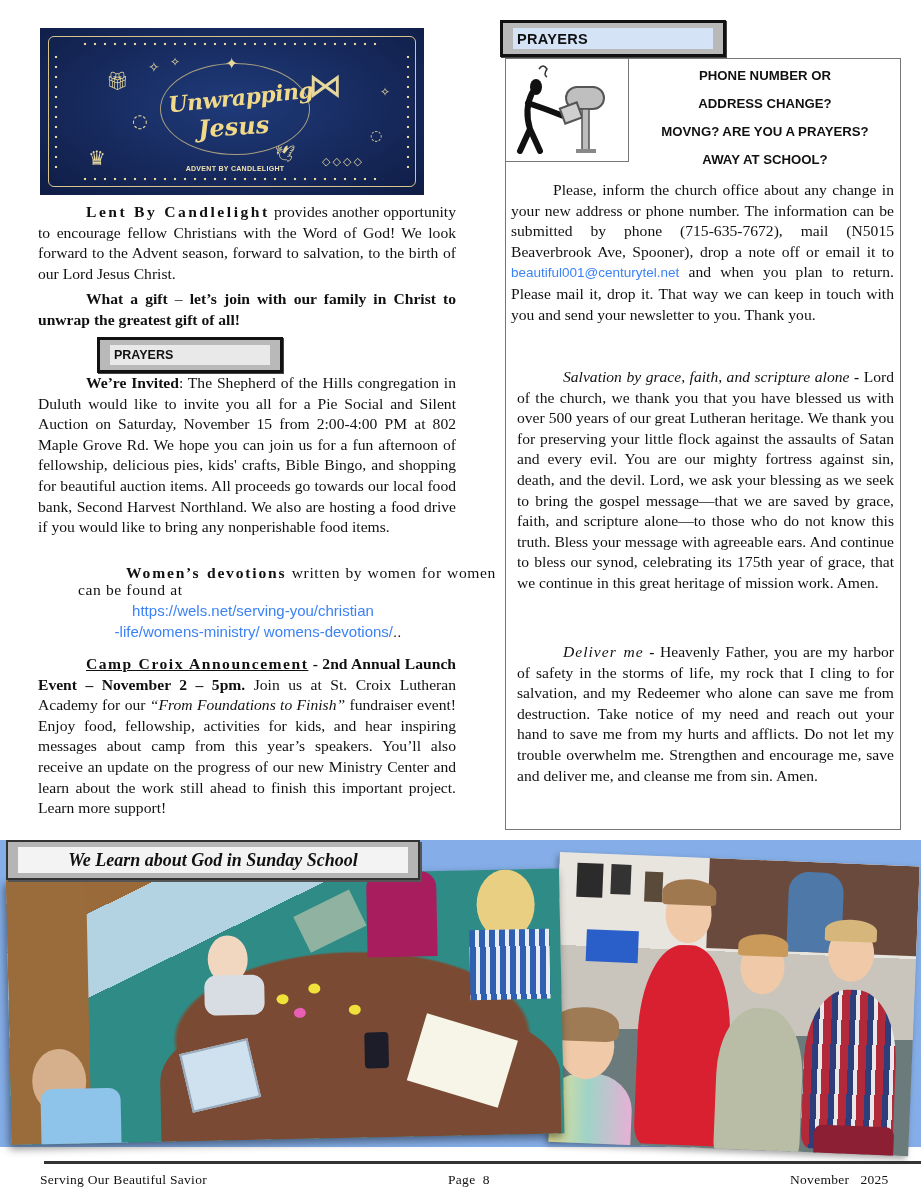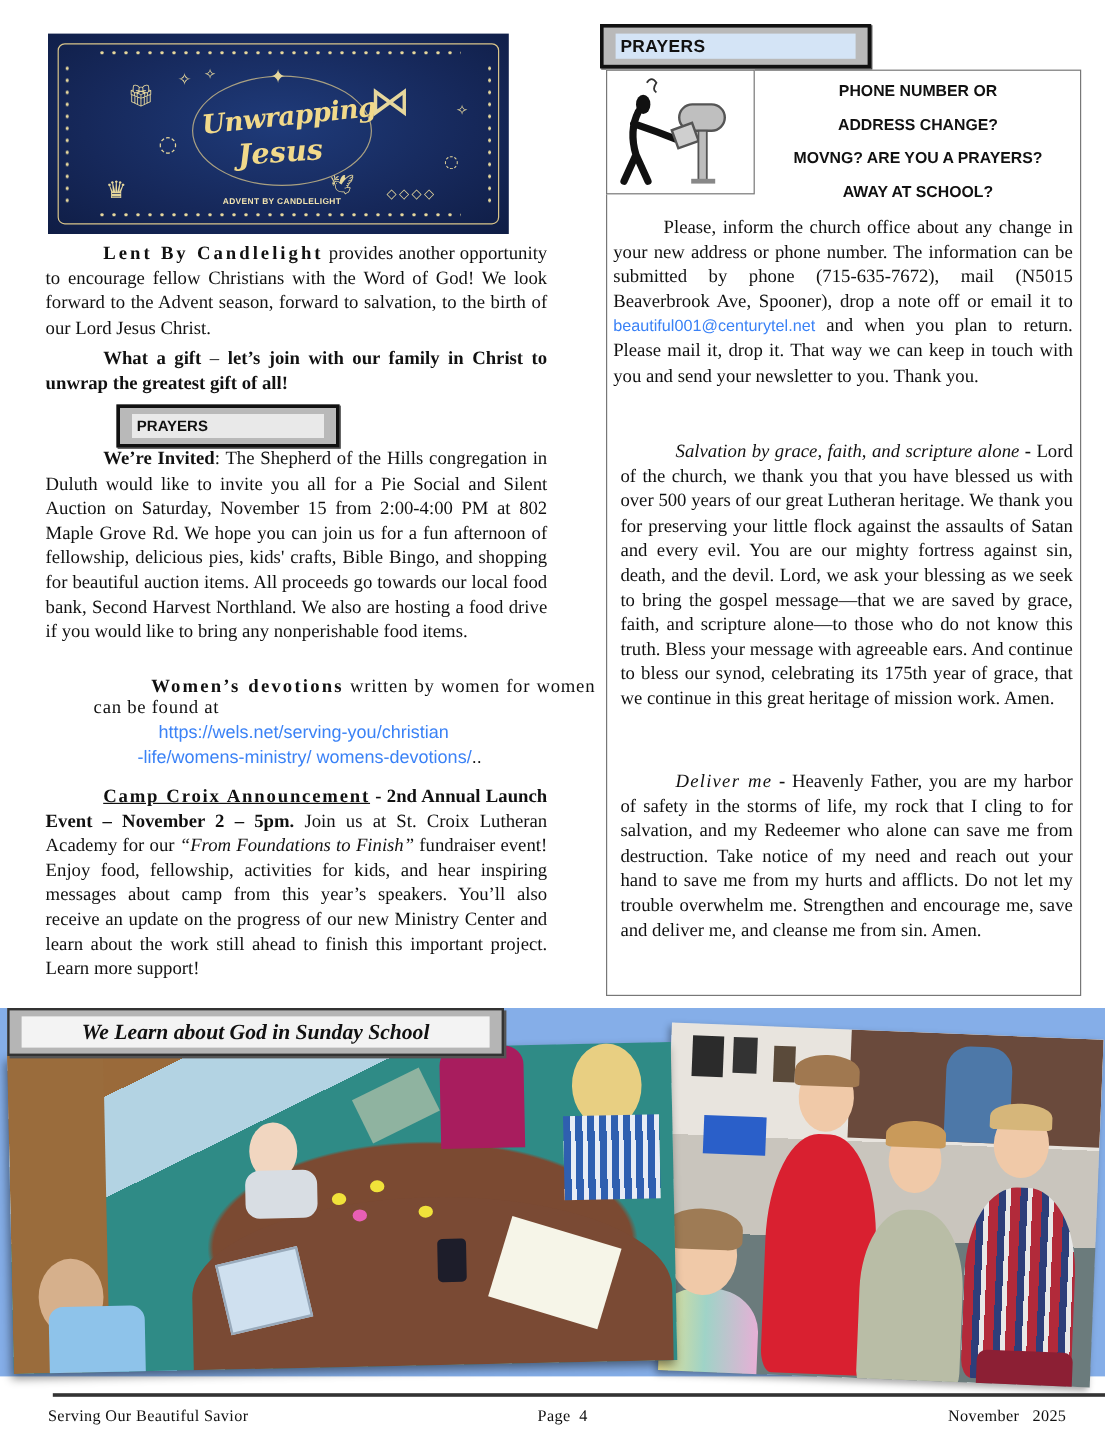--- a/index.html
+++ b/index.html
@@ -244,14 +244,14 @@
   <div style="position:absolute;left:285px;top:134px;width:12px;height:10px;background:#e85fb4;border-radius:50%;"></div>
   <div style="position:absolute;left:340px;top:132px;width:12px;height:10px;background:#f0e23a;border-radius:50%;"></div>
 </div>
 
 <div id="sunday-school-box">
   <div class="inner">We Learn about God in Sunday School</div>
 </div>
 
 <div id="footer-rule"></div>
 <div class="footer-text" style="left:40px;">Serving Our Beautiful Savior</div>
-<div class="footer-text" style="left:448px;white-space:pre;">Page  4</div>
+<div class="footer-text" style="left:448px;white-space:pre;">Page  8</div>
 <div class="footer-text" style="left:790px;white-space:pre;">November   2025</div>
 
 </body></html>

